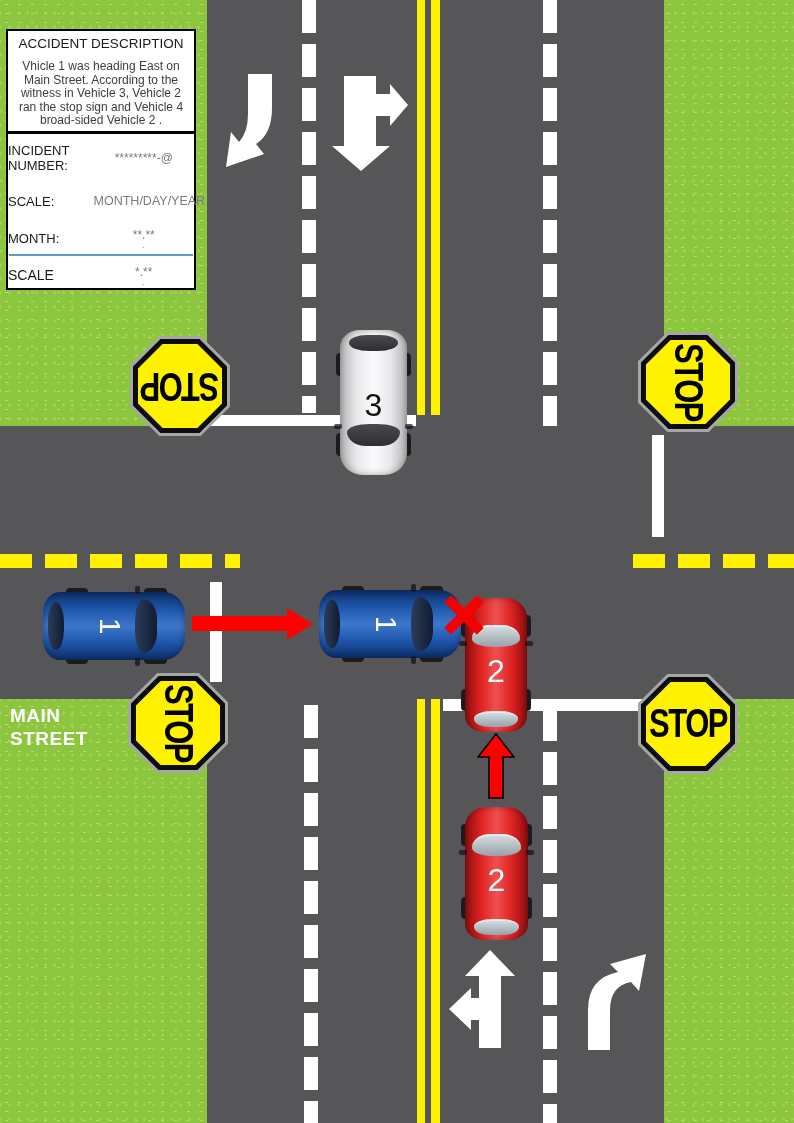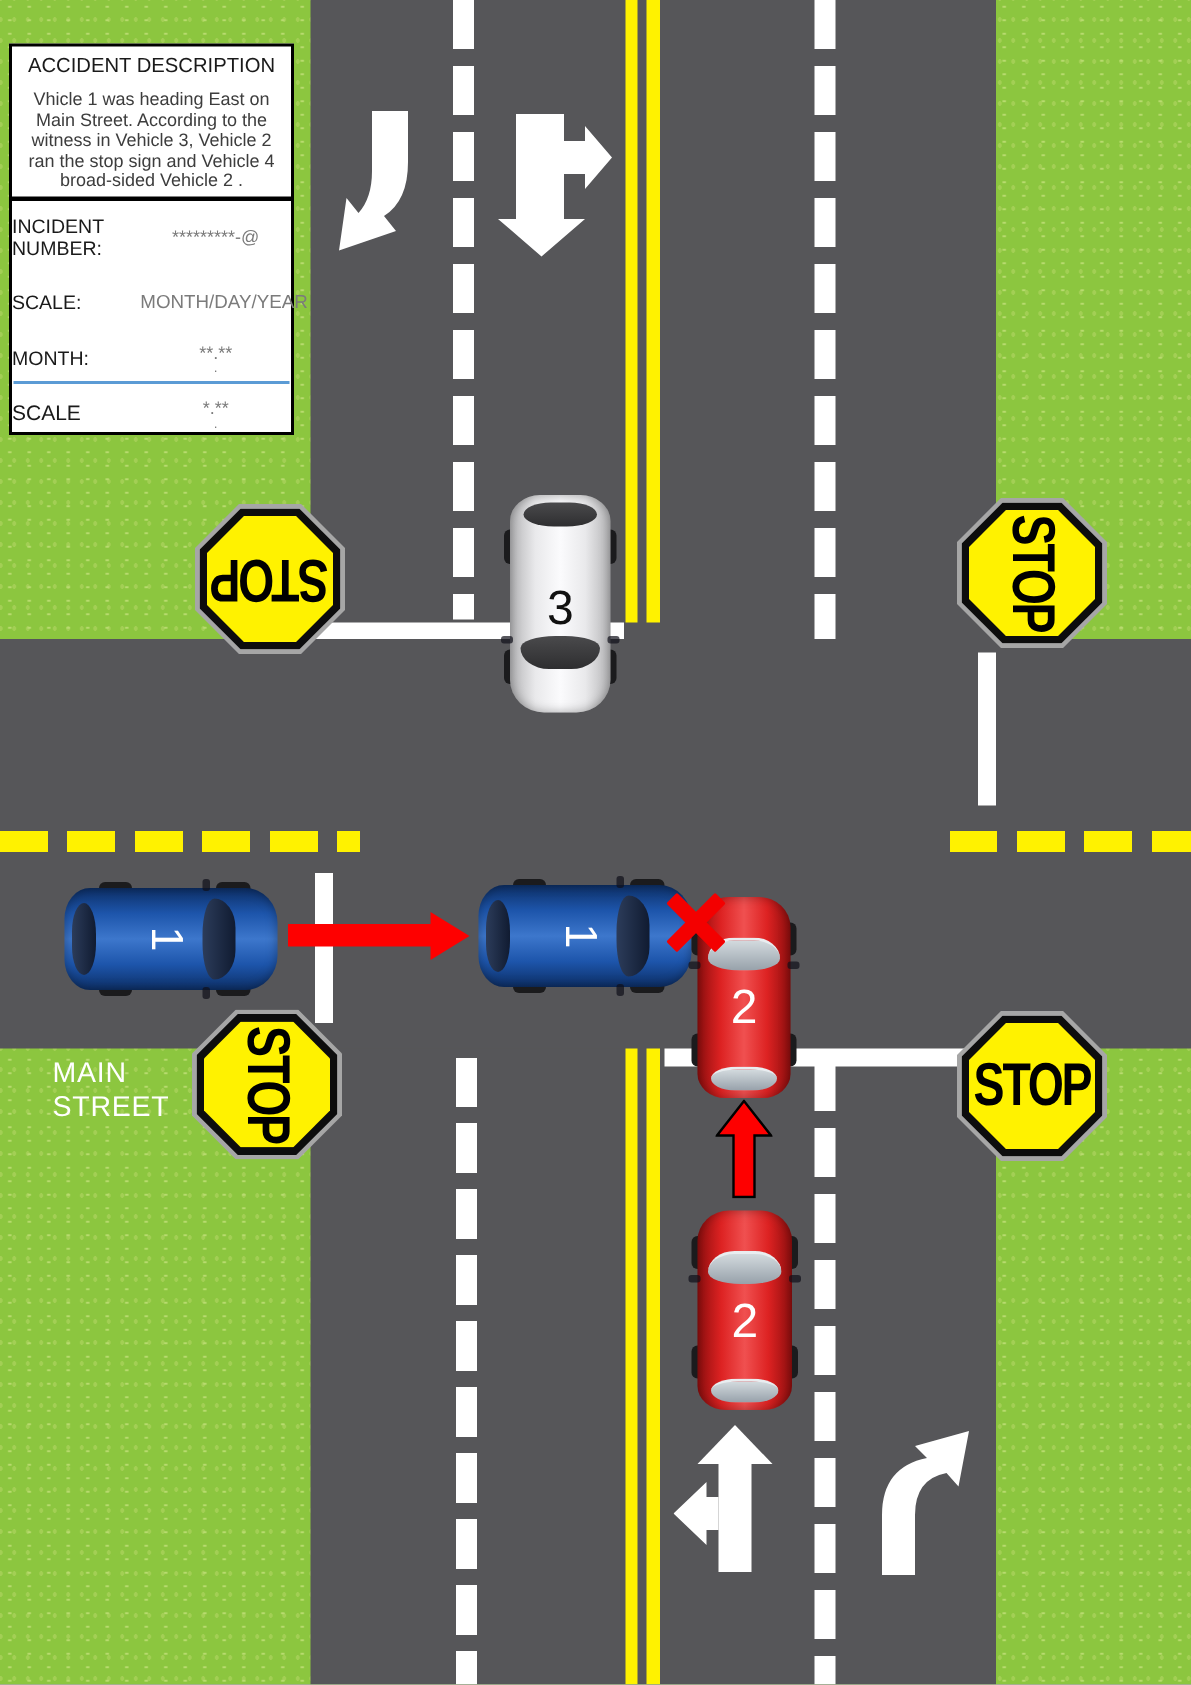--- a/index.html
+++ b/index.html
@@ -42,21 +42,21 @@
   .xbar{position:absolute;left:-4px;right:-4px;top:14px;height:10px;background:#F40000;border-radius:1px;}
   
   .panel{position:absolute;background:#fff;border:2px solid #000;box-sizing:border-box;}
   .p-title{margin-top:5px;text-align:center;font-size:13.5px;color:#1a1a1a;}
   .p-body{margin:9px 4px 0 4px;text-align:center;font-size:12px;line-height:13.5px;color:#3d3d3d;}
   .irow{display:flex;align-items:center;}
   .ilab{width:46%;font-size:13px;color:#1a1a1a;}
   .ival{width:54%;text-align:center;font-size:12px;color:#7b7b7b;line-height:14px;}
   .isub{display:block;font-size:9px;line-height:7px;color:#7b7b7b;}
   .divider{height:2px;background:#5B9BD5;margin:0 1px;}
-  .street-label{position:absolute;color:#fff;font-weight:normal;font-size:19px;line-height:23px;letter-spacing:.5px;margin-left:25px;}
+  .street-label{position:absolute;color:#fff;font-weight:bold;font-size:19px;line-height:23px;letter-spacing:.5px;}
 </style>
 </head>
 <body>
 
 <div class="canvas">
 
   <div class="road" style="left:207px;top:0;width:457px;height:1123px;"></div>
   <div class="road" style="left:0;top:426px;width:794px;height:273px;"></div>
 
   <div class="ybar" style="left:417px;top:0;width:8px;height:415px;"></div>

